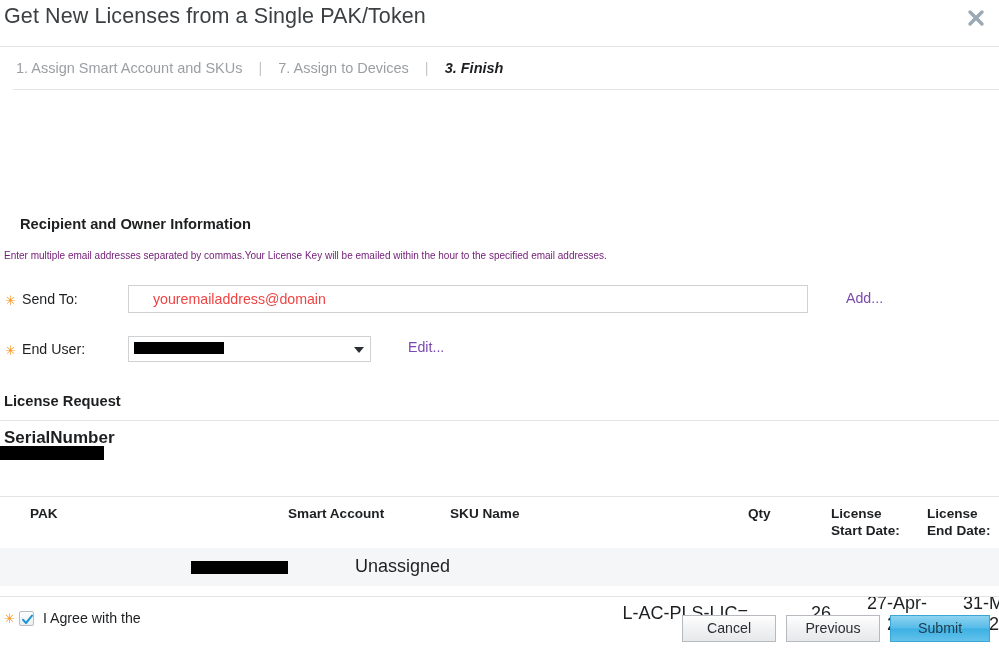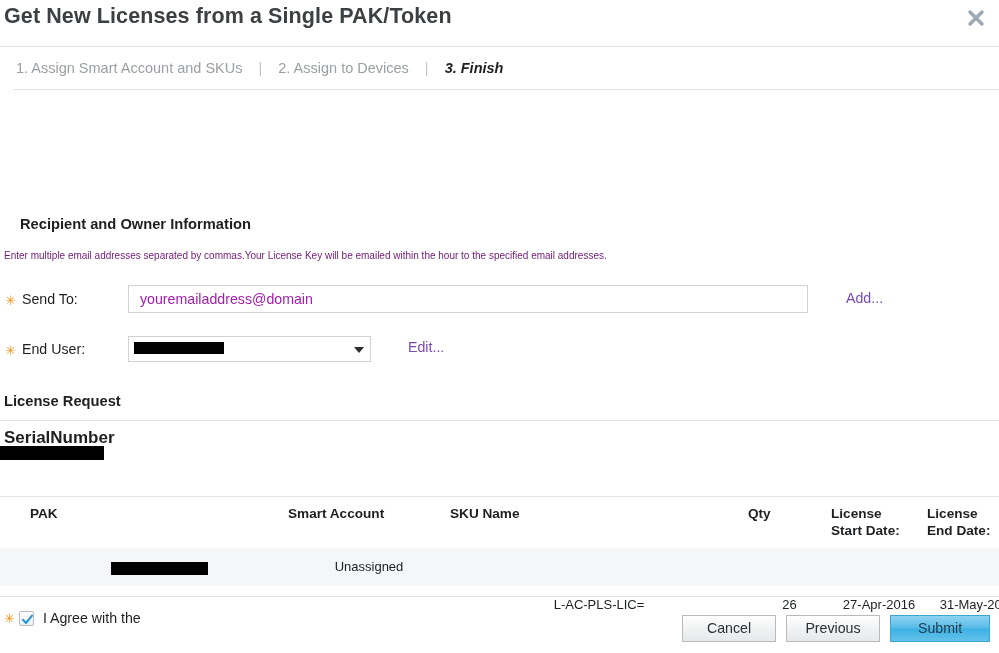--- a/index.html
+++ b/index.html
@@ -22,21 +22,21 @@
     position: relative;
     height: 47px;
     border-bottom: 1px solid #e2e4e6;
     box-sizing: border-box;
   }
   .modal-title {
     position: absolute;
     left: 4px;
     top: 4px;
     font-size: 21.5px;
-    font-weight: bold;
+    font-weight: normal;
     color: #3c4043;
     letter-spacing: 0.1px;
     white-space: nowrap;
   }
   .close-btn {
     position: absolute;
     right: 8px;
     top: 3px;
     width: 30px;
     height: 30px;
@@ -125,24 +125,24 @@
     width: 106px;
     white-space: nowrap;
   }
 
   .text-input {
     width: 680px;
     height: 28px;
     box-sizing: border-box;
     border: 1px solid #cfd2d5;
     background: #ffffff;
-    padding: 0 11px;
+    padding: 0 24px;
     font-family: "Liberation Sans", sans-serif;
     font-size: 14.2px;
-    color: #a21caf;
+    color: #ef4444;
     outline: none;
   }
 
   .select-box {
     position: relative;
     width: 243px;
     height: 26px;
     box-sizing: border-box;
     border: 1px solid #cfd2d5;
     background: #ffffff;
@@ -221,24 +221,24 @@
     font-weight: bold;
     color: #1d1f21;
     text-align: left;
     vertical-align: top;
     padding: 9px 0 8px 0;
     line-height: 1.25;
     font-size: 13.6px;
   }
   .lic-table td {
     color: #1d1f21;
-    text-align: center;
+    text-align: right;
     vertical-align: middle;
     padding: 7px 0;
-    font-size: 13px;
+    font-size: 18px;
     height: 24px;
   }
   .col-pak   { width: 258px; padding-left: 30px !important; }
   .col-sa    { width: 162px; }
   .col-sku   { width: 298px; }
   .col-qty   { width: 83px; }
   .col-start { width: 96px; }
   .col-end   { width: 102px; }
   tr.row-shaded td { background: #f5f6f7; }
   td .redact-bar {
@@ -331,21 +331,21 @@
   <div class="close-btn">
     <svg width="30" height="30" viewBox="0 0 30 30" aria-hidden="true">
       <path d="M9 9 L21 21 M21 9 L9 21" stroke="#9aa9b4" stroke-width="3.4" stroke-linecap="round"></path>
     </svg>
   </div>
 </div>
 
 <div class="steps">
   <div class="step">1. Assign Smart Account and SKUs</div>
   <div class="step-sep">|</div>
-  <div class="step">2. Assign to Devices</div>
+  <div class="step">7. Assign to Devices</div>
   <div class="step-sep">|</div>
   <div class="step active">3. Finish</div>
 </div>
 
 <div class="content">
 
   <div class="section-title" id="sec-recipient">Recipient and Owner Information</div>
   <div class="helper-text">Enter multiple email addresses separated by commas.Your License Key will be emailed within the hour to the specified email addresses.</div>
 
   <div class="form-row" id="row-sendto">

